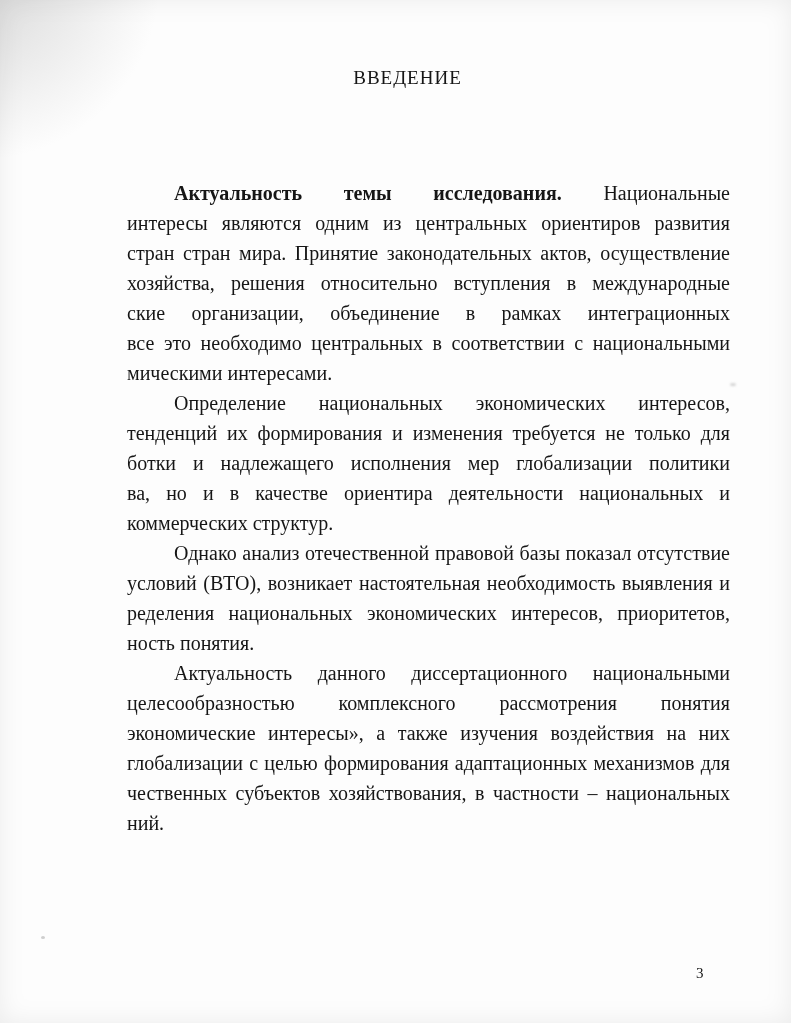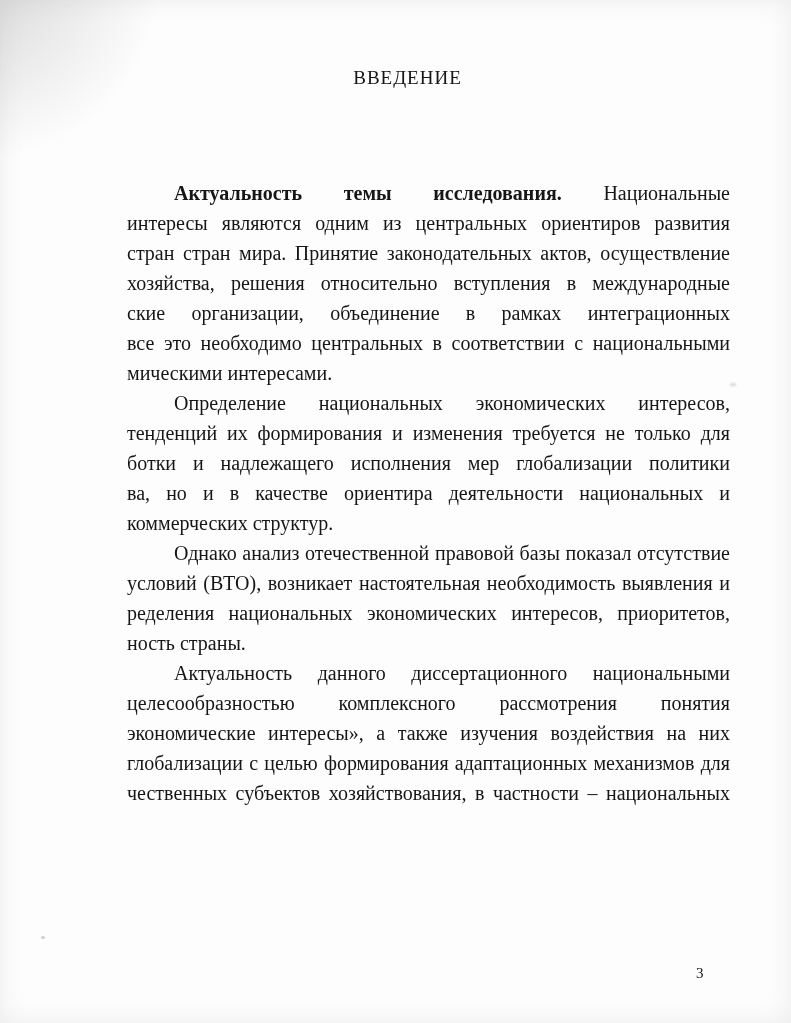--- a/index.html
+++ b/index.html
@@ -110,28 +110,29 @@
         <div class="line first"><span>Определение национальных экономических интересов, исследование</span></div>
         <div class="line"><span>тенденций их формирования и изменения требуется не только для разра-</span></div>
         <div class="line"><span>ботки и надлежащего исполнения мер глобализации политики государст-</span></div>
         <div class="line"><span>ва, но и в качестве ориентира деятельности национальных и иностранных</span></div>
         <div class="line para-last"><span>коммерческих структур.</span></div>
       </div>
       <div class="paragraph">
         <div class="line first"><span>Однако анализ отечественной правовой базы показал отсутствие даже</span></div>
         <div class="line"><span>условий (ВТО), возникает настоятельная необходимость выявления и оп-</span></div>
         <div class="line"><span>ределения национальных экономических интересов, приоритетов, обяза-</span></div>
-        <div class="line para-last"><span>ность страны.</span></div>
+        <div class="line para-last"><span>ность понятия.</span></div>
       </div>
       <div class="paragraph">
         <div class="line first"><span>Актуальность данного диссертационного национальными обусловлена</span></div>
         <div class="line"><span>целесообразностью комплексного рассмотрения понятия «национальные</span></div>
         <div class="line"><span>экономические интересы», а также изучения воздействия на них процессов</span></div>
         <div class="line"><span>глобализации с целью формирования адаптационных механизмов для оте-</span></div>
         <div class="line"><span>чественных субъектов хозяйствования, в частности – национальных компа-</span></div>
+        <div class="line para-last"><span>ний.</span></div>
       </div>
     </div>
 
   <div class="scan-artifact-1"></div>
   <div class="scan-artifact-2"></div>
 
   <div class="page-number">3</div>
 </div>
 
 </body></html>

